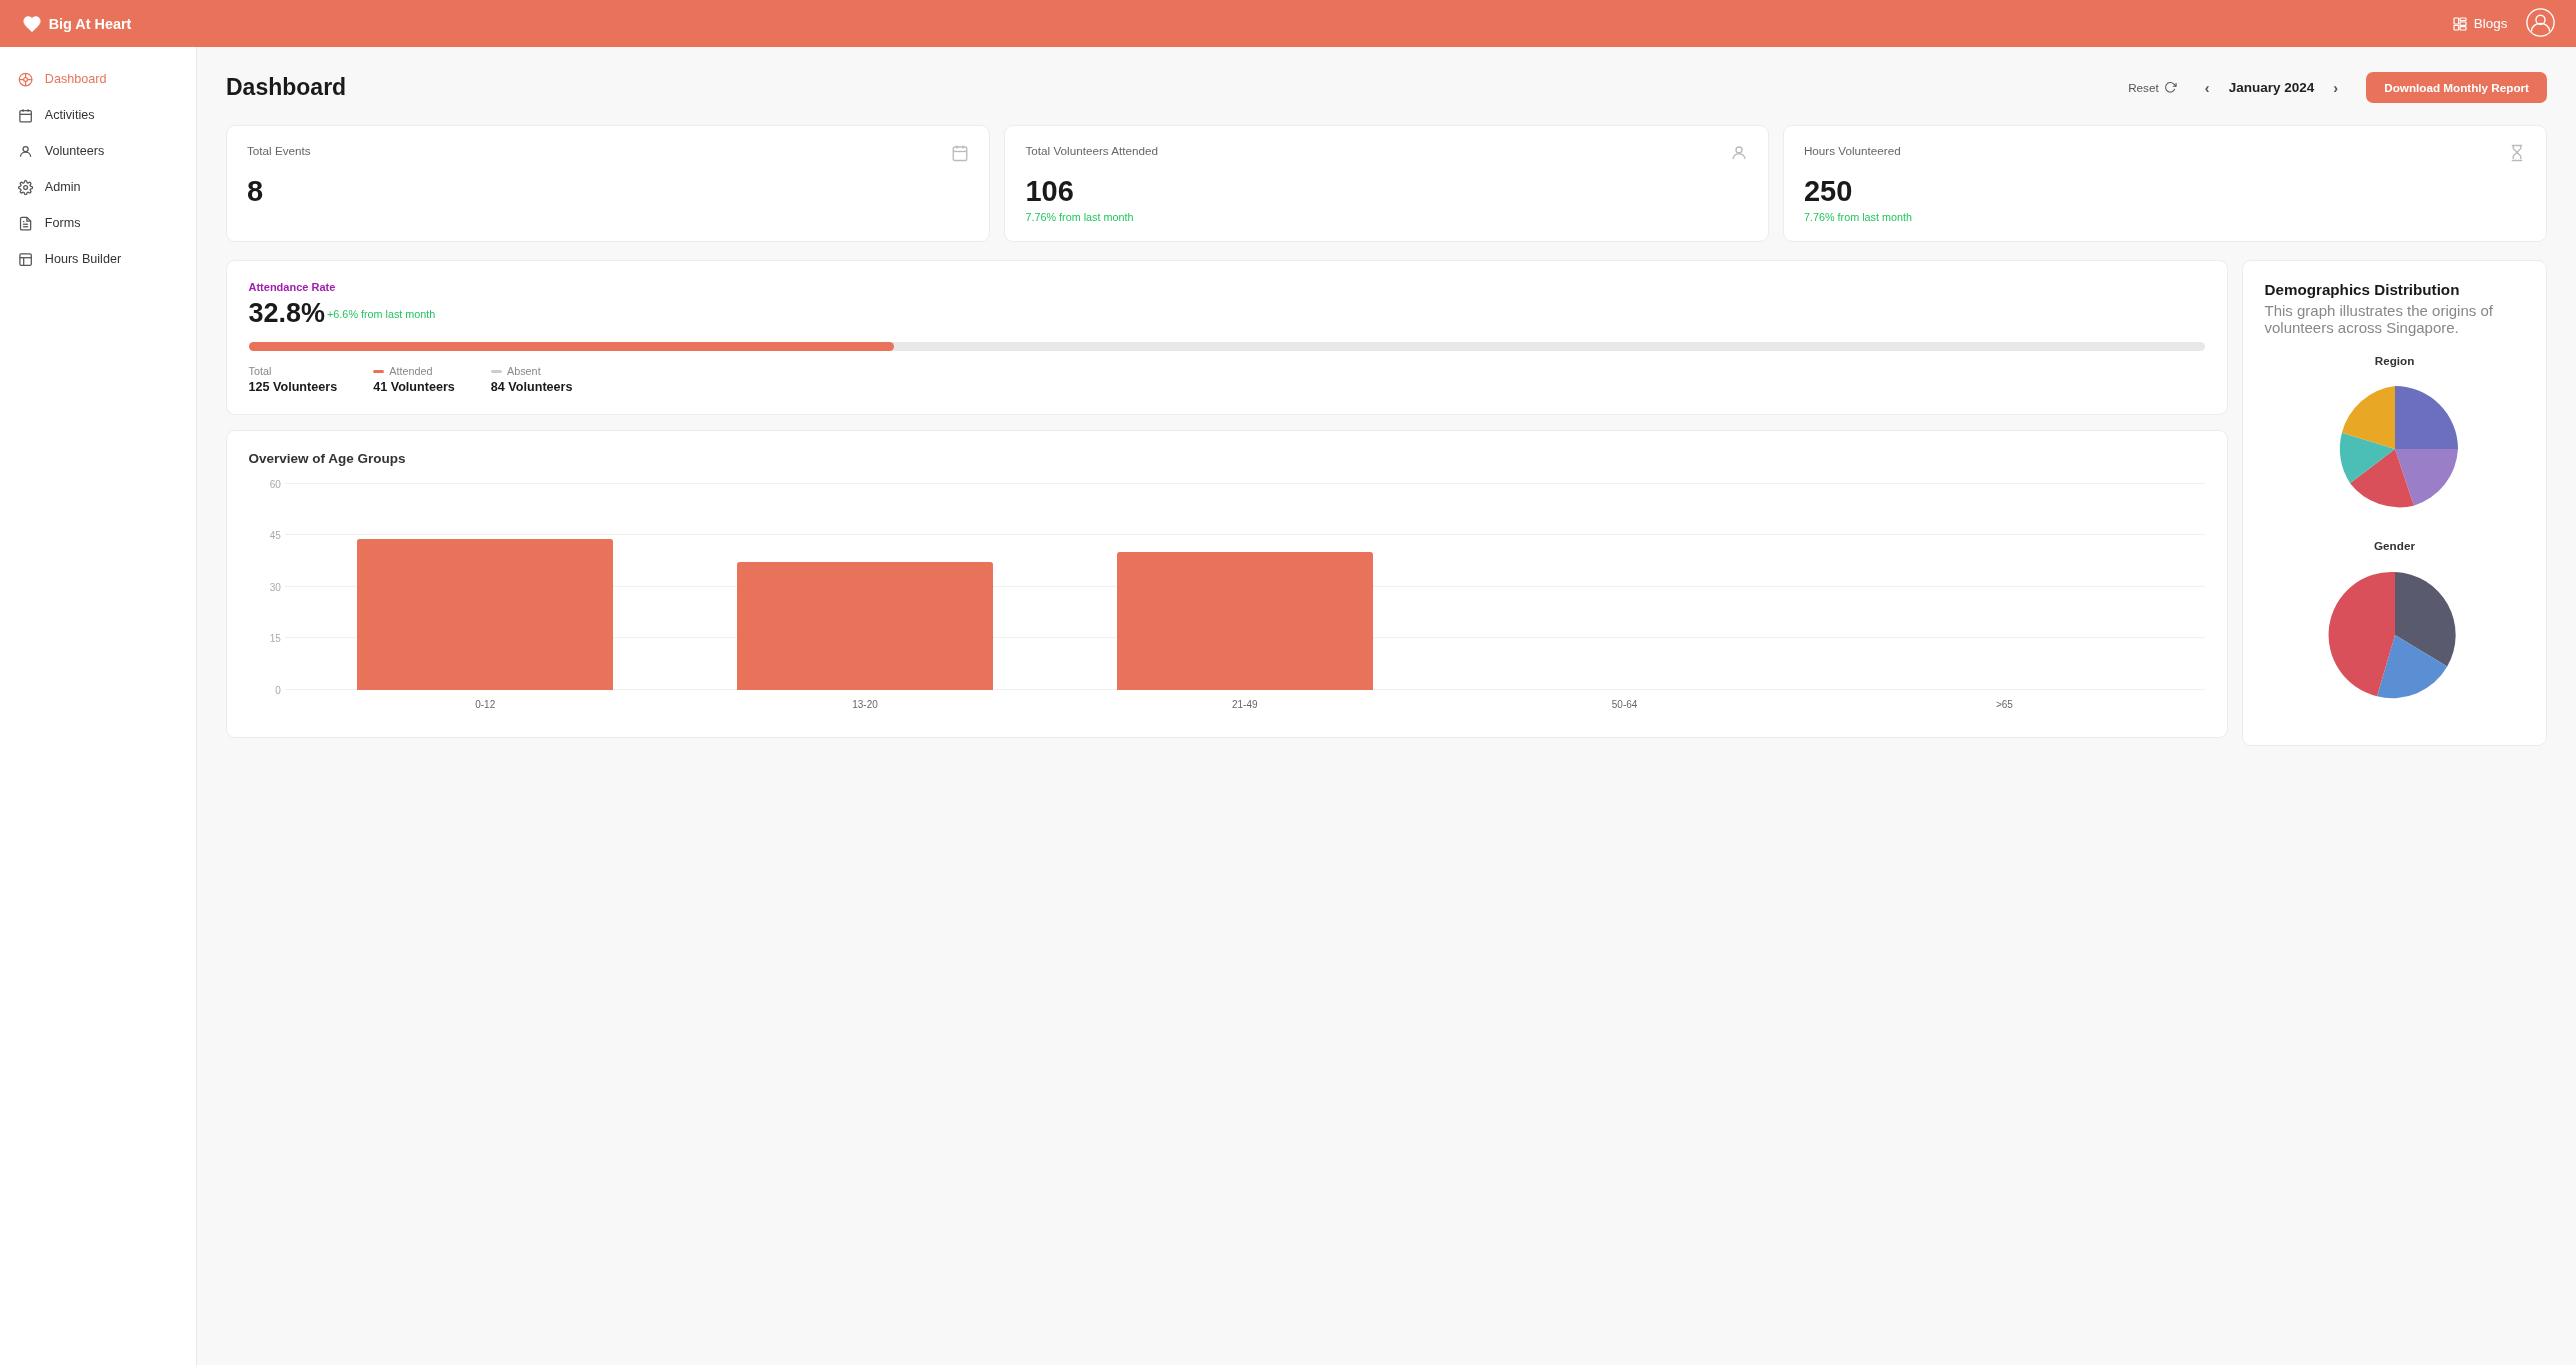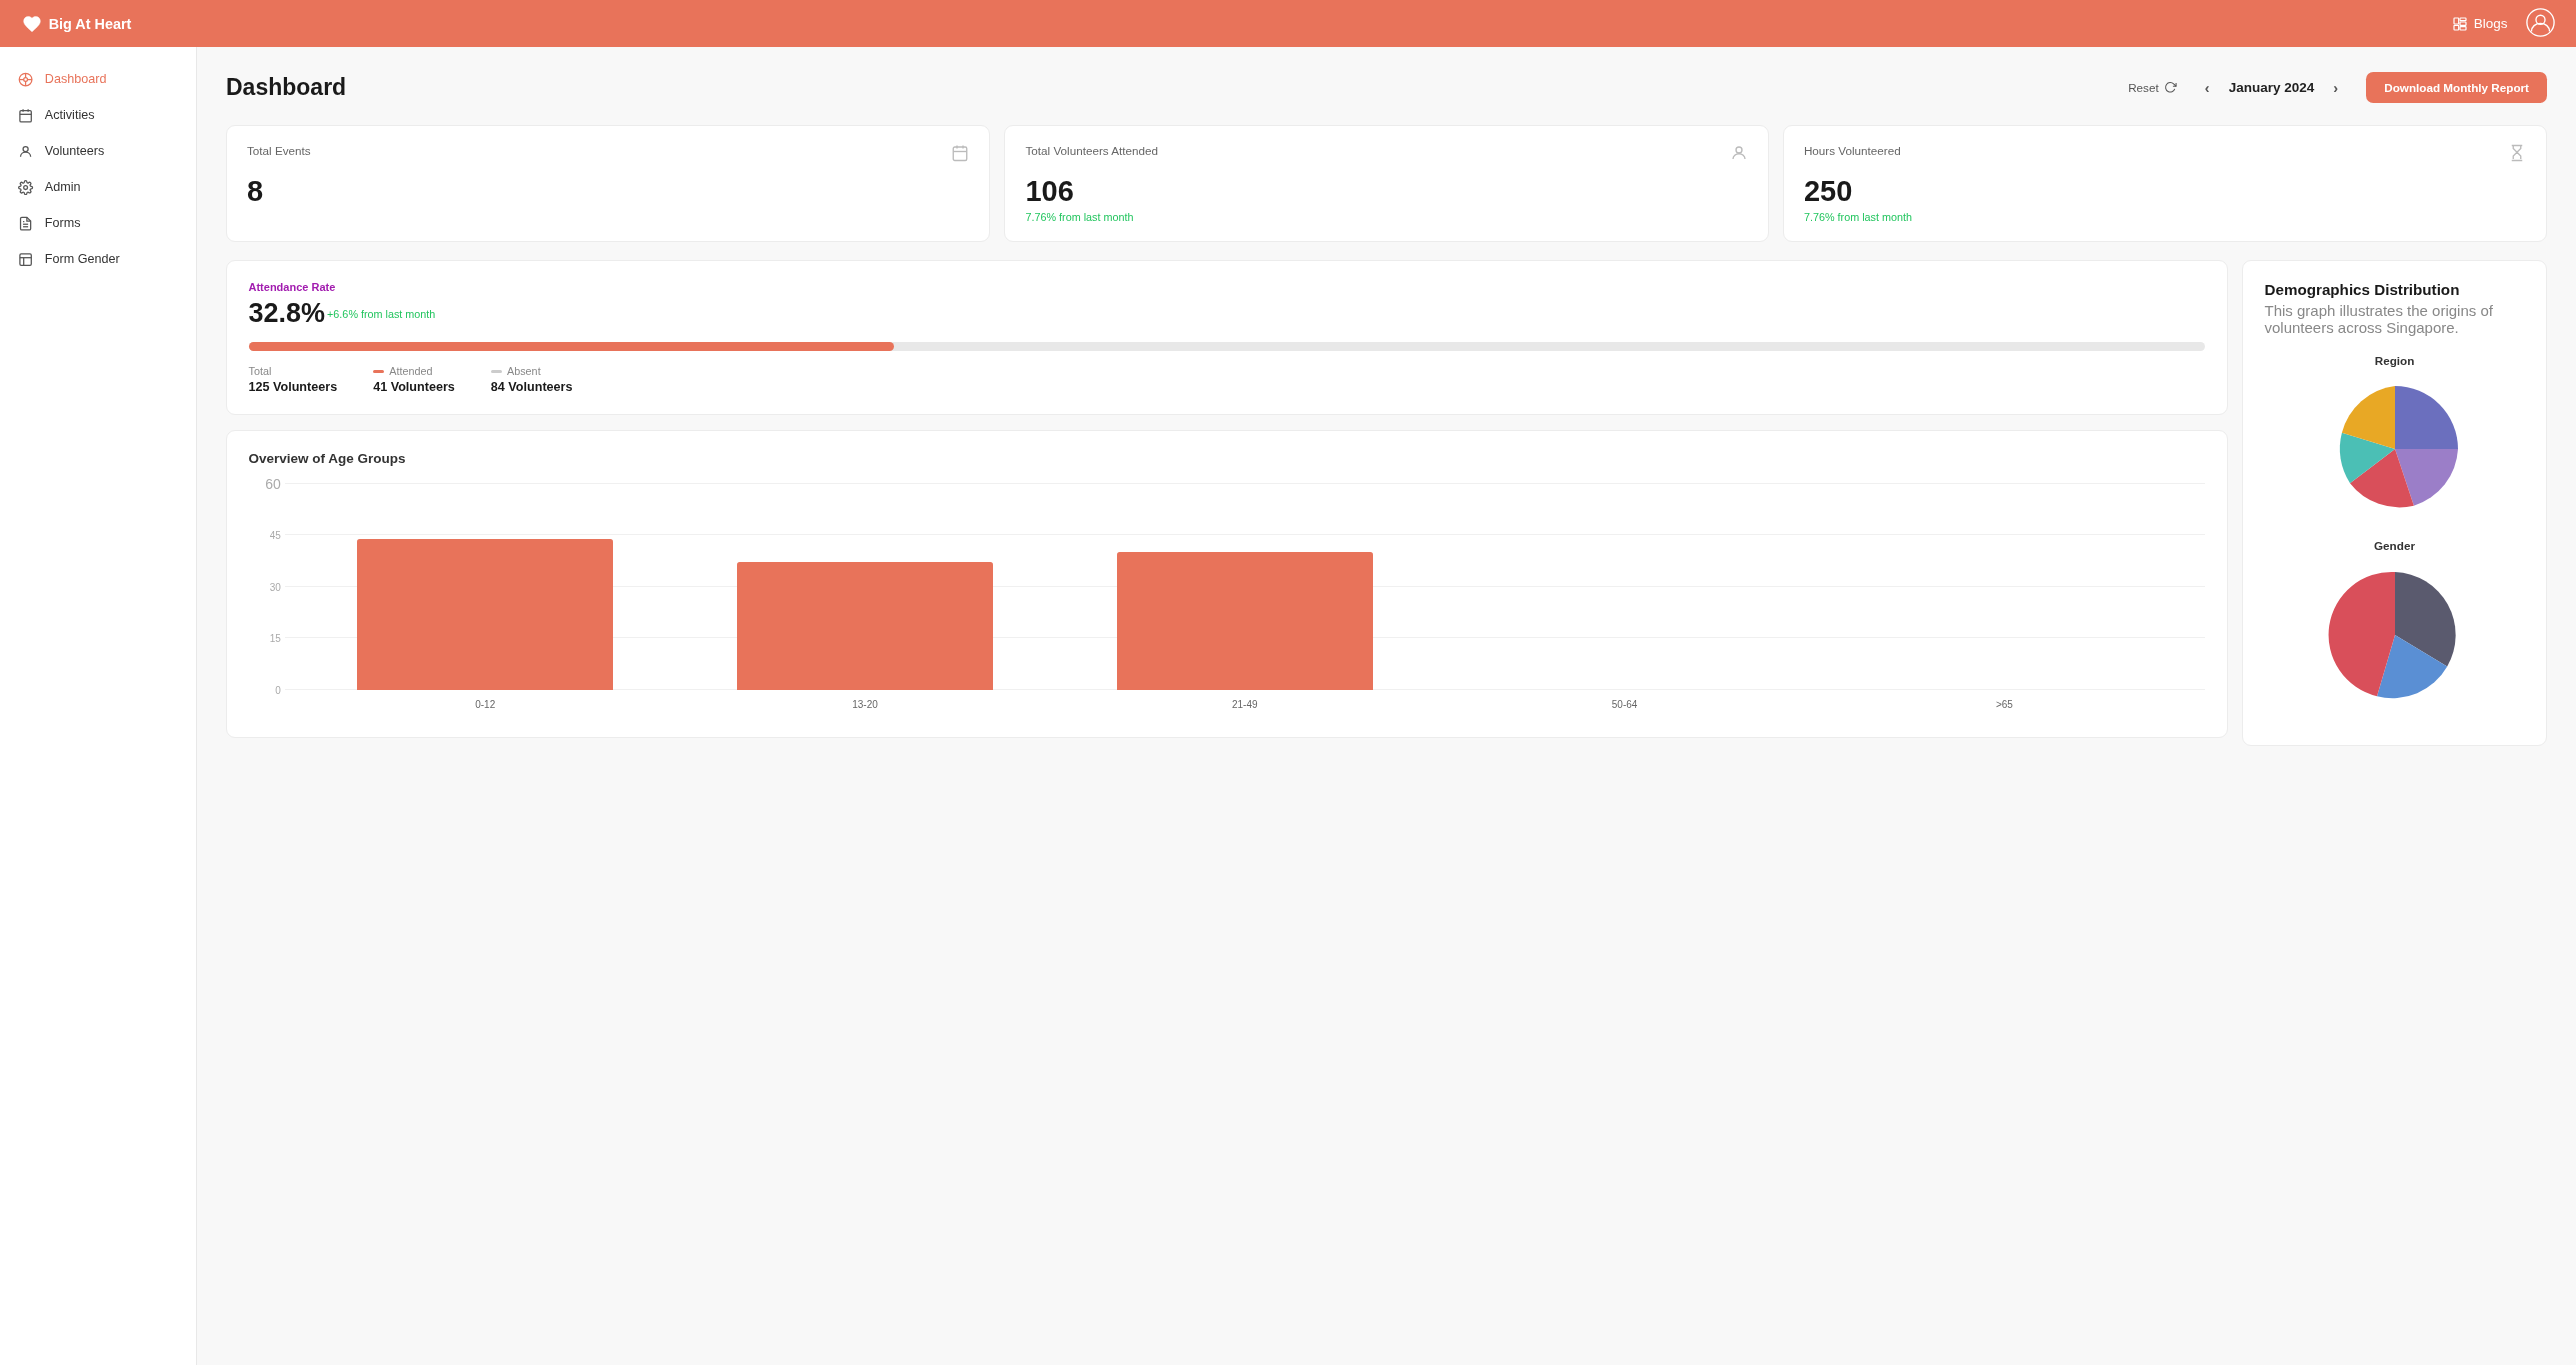--- a/index.html
+++ b/index.html
@@ -400,21 +400,21 @@
     </div>
 
     <div class="sidebar-item">
       <span class="sidebar-icon">
         <svg width="15.2" height="15.2" viewBox="0 0 24 24" fill="none" stroke="#555" stroke-width="2">
           <rect x="3" y="3" width="18" height="18" rx="2"></rect>
           <line x1="3" y1="9" x2="21" y2="9"></line>
           <line x1="9" y1="21" x2="9" y2="9"></line>
         </svg>
       </span>
-      <span style="font-size:12.6px;">Form Gender</span>
+      <span style="font-size:12.6px;">Hours Builder</span>
     </div>
 
   </aside>
 
   <main class="main">
 
     <div class="main-header">
       <h1 class="page-title">Dashboard</h1>
       <div class="header-controls">
         <button class="reset-btn">
@@ -517,21 +517,21 @@
         </div>
 
         <div class="age-card">
           <div class="age-title">Overview of Age Groups</div>
 
           <div style="position:relative; height:233px; padding-left:36px; padding-bottom:27px;">
 
             <div style="position:absolute;top:0;left:36px;right:0;bottom:27px;">
 
               <div style="position:absolute;bottom:100%;left:0;right:0;height:0.9px;background:#f0f0f0;"></div>
-              <span style="position:absolute;right:calc(100% + 3.6px);bottom:100%;font-size:14px;color:#aaa;transform:translateY(50%);">60</span>
+              <span style="position:absolute;right:calc(100% + 3.6px);bottom:100%;font-size:10px;color:#aaa;transform:translateY(50%);">60</span>
 
               <div style="position:absolute;bottom:75%;left:0;right:0;height:0.9px;background:#f0f0f0;"></div>
               <span style="position:absolute;right:calc(100% + 3.6px);bottom:75%;font-size:10px;color:#aaa;transform:translateY(50%);">45</span>
 
               <div style="position:absolute;bottom:50%;left:0;right:0;height:0.9px;background:#f0f0f0;"></div>
               <span style="position:absolute;right:calc(100% + 3.6px);bottom:50%;font-size:10px;color:#aaa;transform:translateY(50%);">30</span>
 
               <div style="position:absolute;bottom:25%;left:0;right:0;height:0.9px;background:#f0f0f0;"></div>
               <span style="position:absolute;right:calc(100% + 3.6px);bottom:25%;font-size:10px;color:#aaa;transform:translateY(50%);">15</span>
 

